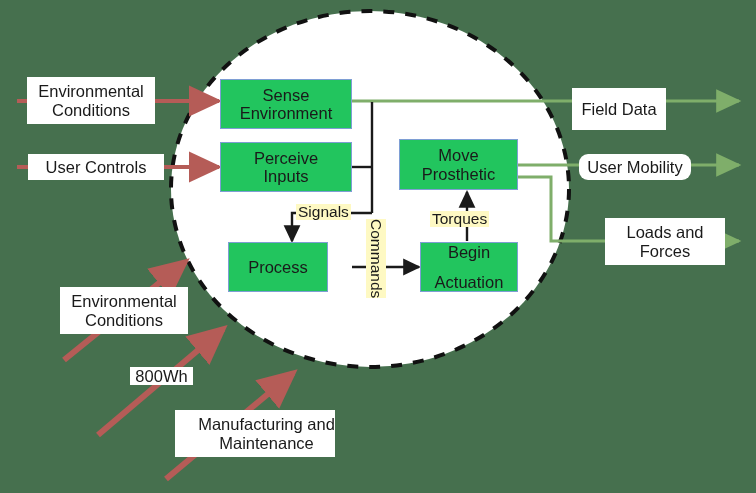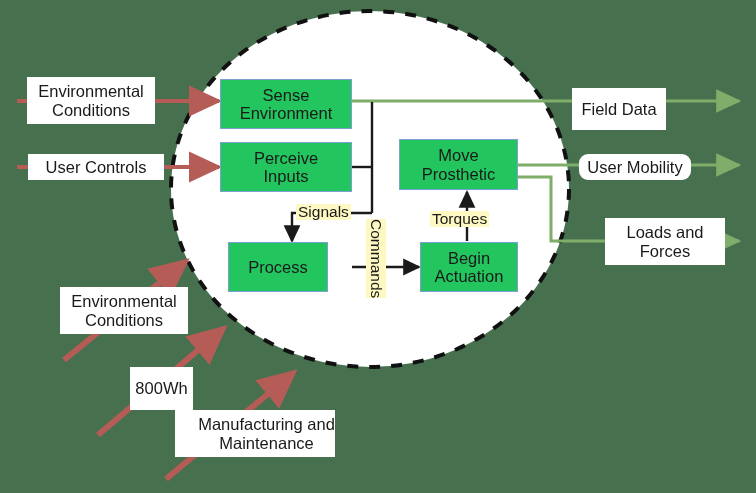--- a/index.html
+++ b/index.html
@@ -129,21 +129,21 @@
 
   <div class="pbox" style="left:220px; top:142px; width:132px; height:50px;">
     <span>Perceive</span>
     <span>Inputs</span>
   </div>
 
   <div class="pbox" style="left:228px; top:242px; width:100px; height:50px;">
     <span>Process</span>
   </div>
 
-  <div class="pbox" style="left:420px; top:242px; width:98px; height:50px;">
+  <div class="pbox" style="left:420px; top:242px; width:98px; height:50px;justify-content:space-between;">
     <span>Begin</span>
     <span>Actuation</span>
   </div>
 
   <div class="pbox" style="left:399px; top:139px; width:119px; height:51px;">
     <span>Move</span>
     <span>Prosthetic</span>
   </div>
 
   <div class="plate" style="left:27px; top:77px; width:128px; height:47px;">
@@ -153,21 +153,21 @@
 
   <div class="plate" style="left:28px; top:154px; width:136px; height:26px;">
     <span>User Controls</span>
   </div>
 
   <div class="plate" style="left:60px; top:287px; width:128px; height:47px;">
     <span>Environmental</span>
     <span>Conditions</span>
   </div>
 
-  <div class="plate" style="left:130px; top:367px; width:63px; height:43px;">
+  <div class="plate" style="left:130px; top:367px; width:63px; height:18px;">
     <span>800Wh</span>
   </div>
 
   <div class="plate" style="left:175px; top:410px; width:160px; height:47px;padding-left:26px;">
     <span>Manufacturing and</span>
     <span>Maintenance</span>
   </div>
 
   <div class="plate" style="left:572px; top:88px; width:94px; height:42px;">
     <span>Field Data</span>

